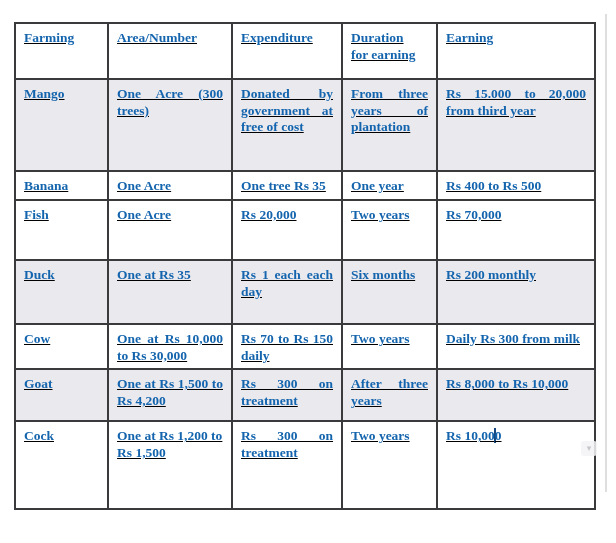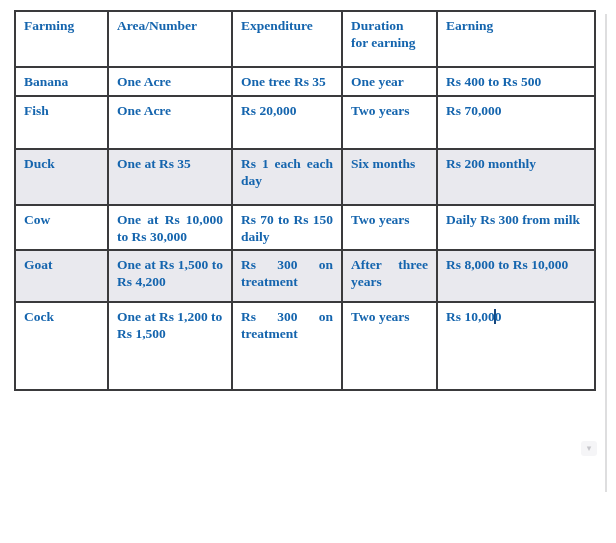--- a/index.html
+++ b/index.html
@@ -15,24 +15,25 @@
   }
   .page {
     position: relative;
     width: 616px;
     height: 543px;
     background: #ffffff;
   }
   table.farming-table {
     position: absolute;
     left: 14px;
-    top: 10px;
+    top: 22px;
     width: 580px;
     border-collapse: collapse;
     table-layout: fixed;
+    text-decoration: underline;
   }
   table.farming-table th,
   table.farming-table td {
     border: 2px solid #3a3a3c;
     vertical-align: top;
     padding: 6px 8px 4px 8px;
     color: #1565ae;
     font-weight: bold;
     font-size: 13.5px;
     line-height: 1.24;
@@ -101,35 +102,42 @@
       <tr style="height:56px">
         <th>Farming</th>
         <th>Area/Number</th>
         <th>Expenditure</th>
         <th>Duration
 for earning</th>
         <th>Earning</th>
       </tr>
     </thead>
     <tbody>
+      <tr class="stripe" style="height:92px">
+        <td>Mango</td>
+        <td>One Acre (300 trees)</td>
+        <td>Donated by government at free of cost</td>
+        <td>From three years of plantation</td>
+        <td>Rs 15.000 to 20,000 from third year</td>
+      </tr>
       <tr class="plain" style="height:29px">
         <td>Banana</td>
         <td>One Acre</td>
         <td>One tree Rs 35</td>
         <td>One year</td>
         <td>Rs 400 to Rs 500</td>
       </tr>
-      <tr class="plain" style="height:53px">
+      <tr class="plain" style="height:60px">
         <td>Fish</td>
         <td>One Acre</td>
         <td>Rs 20,000</td>
         <td>Two years</td>
         <td>Rs 70,000</td>
       </tr>
-      <tr class="stripe" style="height:56px">
+      <tr class="stripe" style="height:64px">
         <td>Duck</td>
         <td>One at Rs 35</td>
         <td>Rs 1 each each day</td>
         <td>Six months</td>
         <td>Rs 200 monthly</td>
       </tr>
       <tr class="plain" style="height:42px">
         <td>Cow</td>
         <td>One at Rs 10,000 to Rs 30,000</td>
         <td>Rs 70 to Rs 150 daily</td>

